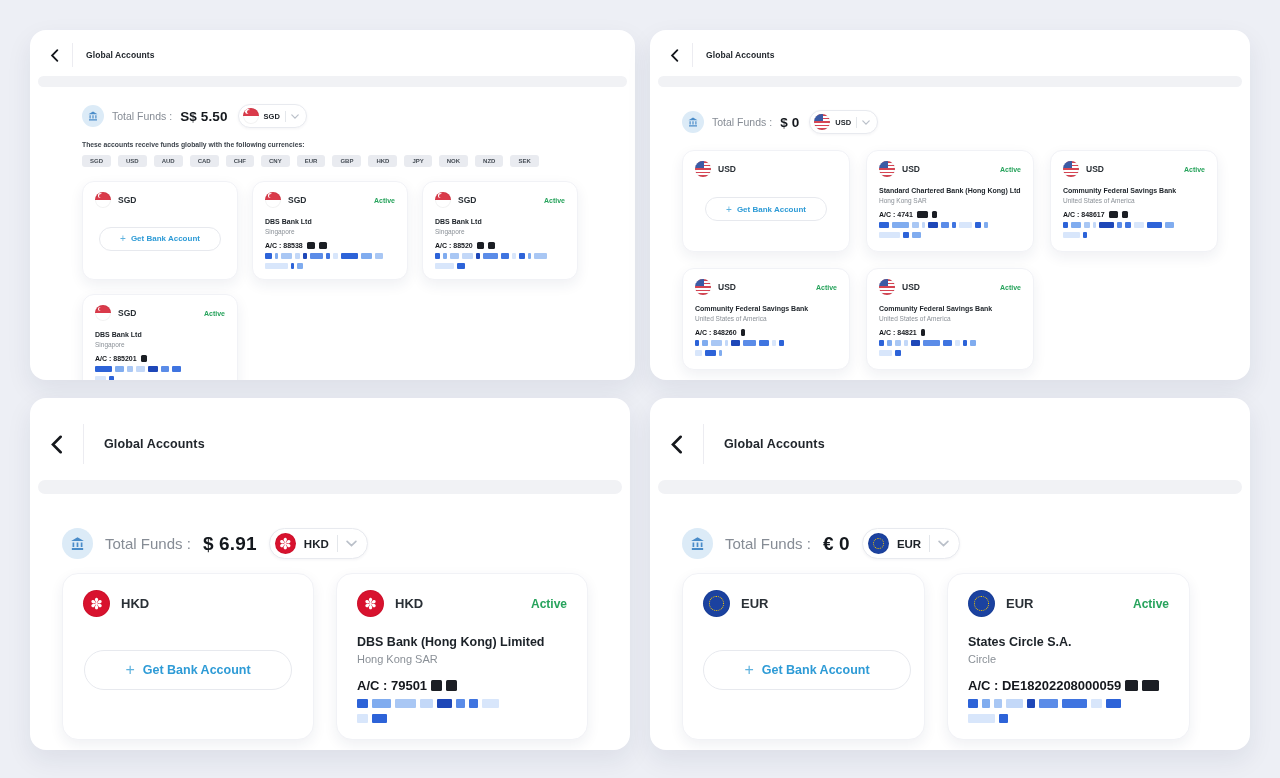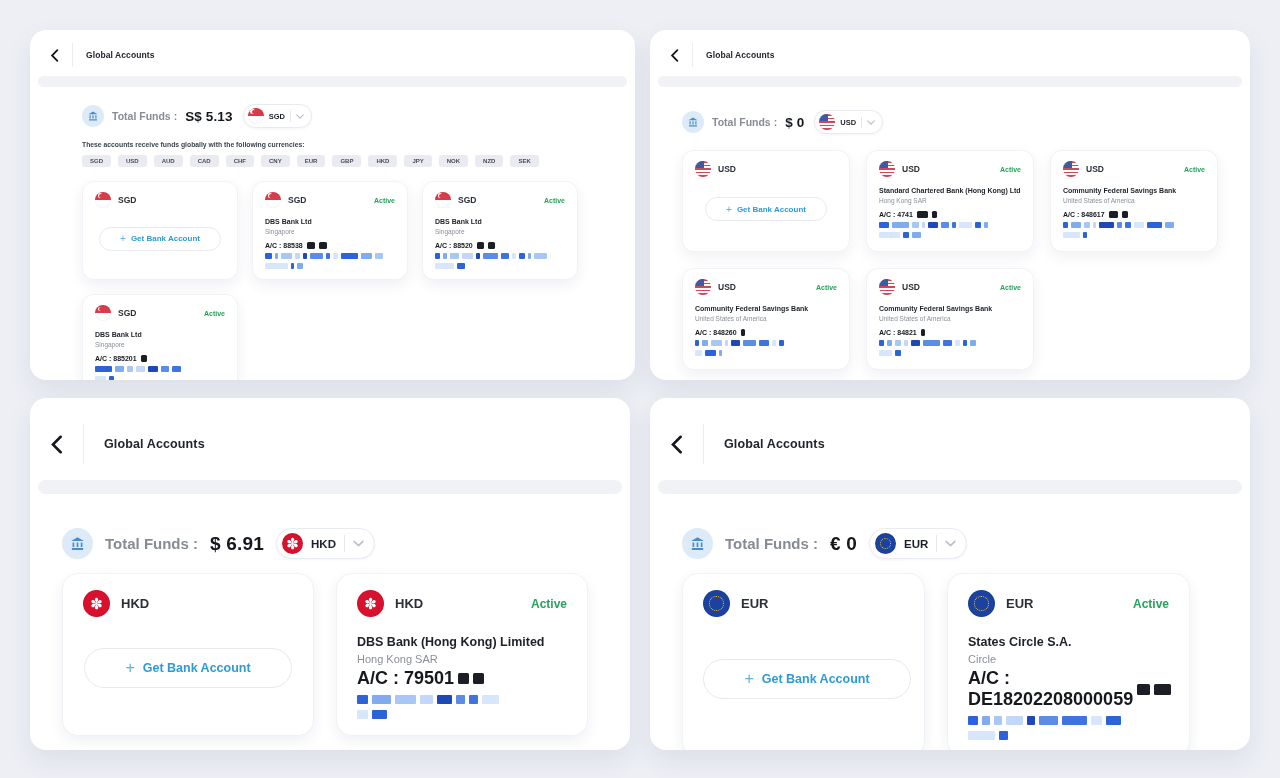--- a/index.html
+++ b/index.html
@@ -45,21 +45,21 @@
   
   .funds{display:flex;align-items:center;}
   .sm .funds{margin-top:17px;gap:8px;}
   .p2 .funds{margin-top:23px;}
   .lg .funds{margin-top:34px;gap:12px;}
   .bank-ic{border-radius:50%;background:#dcebf7;display:flex;align-items:center;justify-content:center;flex:none;}
   .sm .bank-ic{width:22px;height:22px;}
   .lg .bank-ic{width:31px;height:31px;}
   .sm .bank-ic svg{width:12px;height:12px;}
   .lg .bank-ic svg{width:17px;height:17px;}
-  .funds-label{color:#868c95;font-weight:700;}
+  .funds-label{color:#868c95;font-weight:400;}
   .sm .funds-label{font-size:10.5px;}
   .lg .funds-label{font-size:15px;}
   .funds-amount{color:#14181d;font-weight:800;letter-spacing:.01em;}
   .sm .funds-amount{font-size:13.5px;}
   .lg .funds-amount{font-size:19px;}
   .cur-select{display:flex;align-items:center;background:#fff;border:1px solid #e8eaef;border-radius:999px;cursor:pointer;box-shadow:0 1px 3px rgba(30,42,80,.05);}
   .sm .cur-select{padding:3px 7px 3px 4px;gap:5px;margin-left:2px;}
   .lg .cur-select{padding:4px 10px 4px 5px;gap:8px;}
   .sel-code{color:#1c2127;font-weight:700;}
   .sm .sel-code{font-size:7.5px;}
@@ -111,21 +111,21 @@
   .sm .status{font-size:7px;}
   .lg .status{font-size:12px;}
   .bank{font-weight:700;color:#1c2228;line-height:1.3;}
   .sm .bank{font-size:7px;margin-top:9px;}
   .lg .bank{font-size:12.5px;margin-top:17px;}
   .region{color:#8a9097;}
   .sm .region{font-size:6.5px;margin-top:2px;}
   .lg .region{font-size:11px;margin-top:3px;}
   .ac-row{display:flex;align-items:center;font-weight:700;color:#15181d;}
   .sm .ac-row{font-size:7px;margin-top:7px;}
-  .lg .ac-row{font-size:18px;margin-top:3px;}
+  .lg .ac-row{font-size:13px;margin-top:13px;}
   .ac-blocks{display:flex;align-items:center;}
   .ac-blocks span{display:inline-block;background:#1b1e24;border-radius:1.5px;margin-left:4px;}
   .sm .ac-blocks span{height:7px;}
   .lg .ac-blocks span{height:11px;}
   .mask-row{display:flex;}
   .sm .mask-row{gap:3px;margin-top:4px;}
   .lg .mask-row{gap:4px;margin-top:6px;}
   .mask-row i{border-radius:1px;flex:none;}
   .sm .mask-row i{height:6px;}
   .lg .mask-row i{height:9px;}
@@ -152,21 +152,21 @@
   </header>
   <div class="strip"></div>
   <div class="content">
     <div class="funds">
       <span class="bank-ic">
           <svg viewBox="0 0 24 24">
             <path d="M12 3 3 8.5h18L12 3zM5 10.5h2.4V17H5zm5.8 0h2.4V17h-2.4zm5.8 0H19V17h-2.4zM4 18.5h16V21H4z" fill="#4a8cc9"></path>
           </svg>
         </span>
       <span class="funds-label">Total Funds :</span>
-      <span class="funds-amount">S$ 5.13</span>
+      <span class="funds-amount">S$ 5.50</span>
       <button class="cur-select">
         <span class="flag-slot flag flag-sg"></span>
         <span class="sel-code">SGD</span>
         <span class="vdiv"></span>
         <svg viewBox="0 0 10 6">
             <path d="M1 1l4 4 4-4" stroke="#bac0c9" stroke-width="1.5" fill="none" stroke-linecap="round"></path>
           </svg>
       </button>
     </div>
     <p class="note">These accounts receive funds globally with the following currencies:</p>

